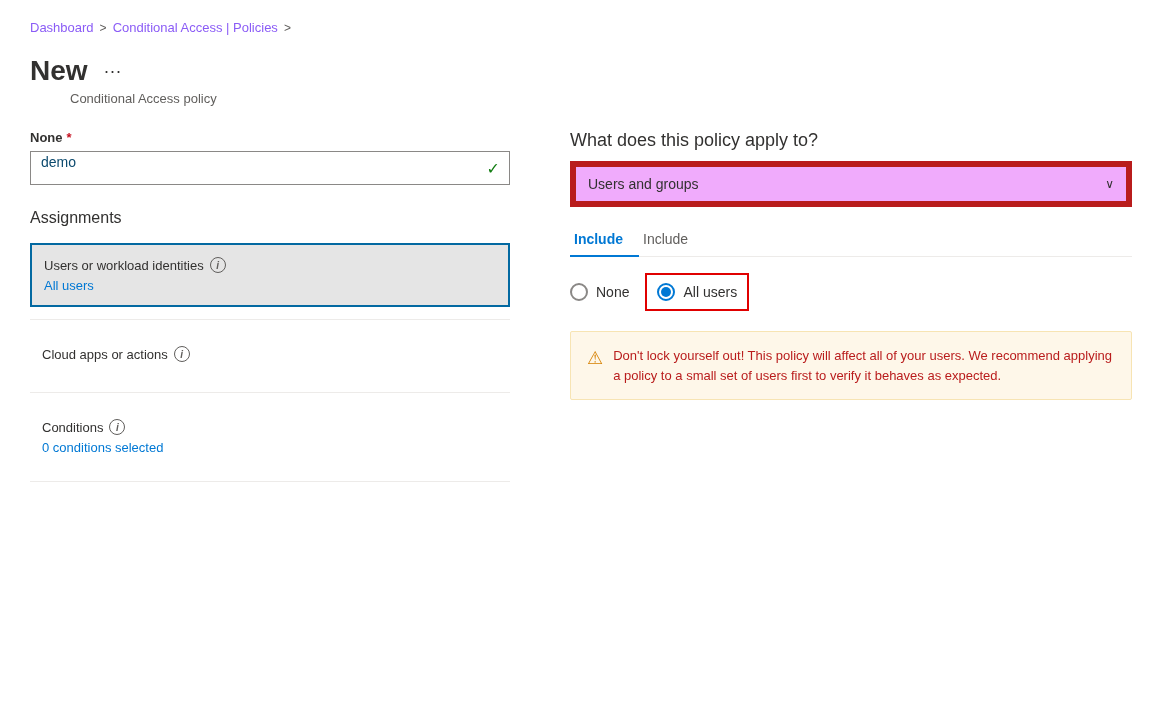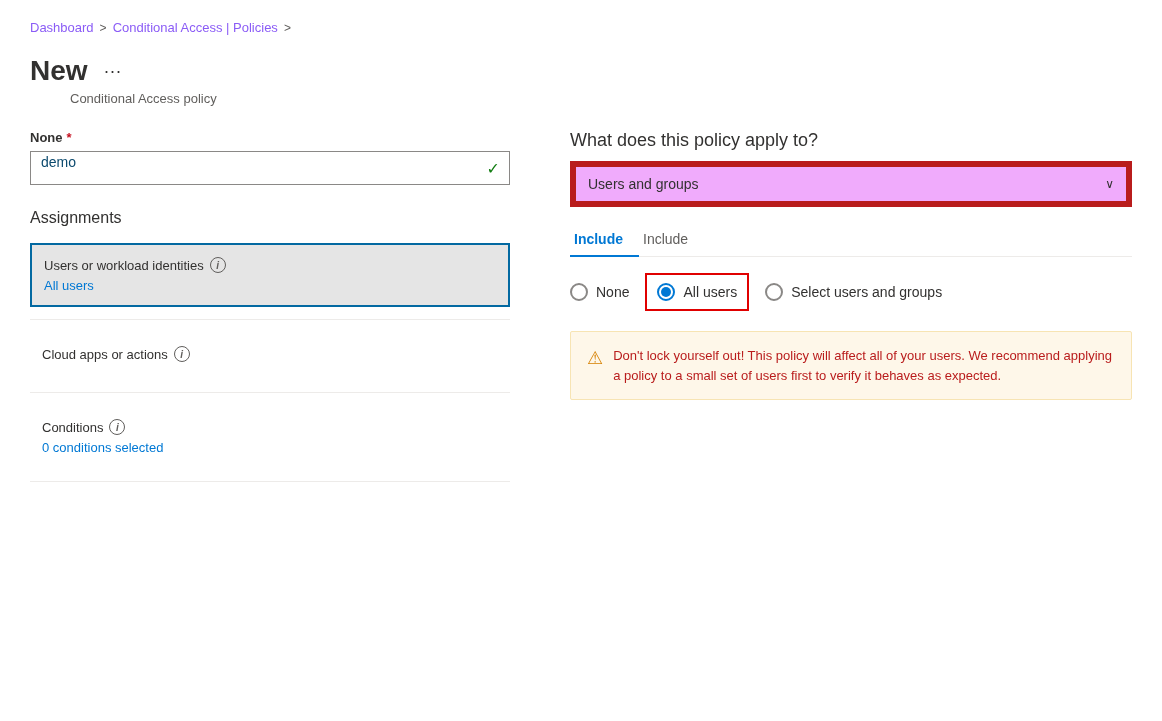--- a/index.html
+++ b/index.html
@@ -390,25 +390,20 @@
         <span class="radio-label">None</span>
       </div>
 
       <div class="radio-item highlighted">
         <div class="radio-input checked">
           <div class="radio-dot"></div>
         </div>
         <span class="radio-label cursor-hand">All users</span>
       </div>
 
-      <div class="radio-item">
-        <div class="radio-input">
-        </div>
-        <span class="radio-label">Select users and groups</span>
-      </div>
 
     </div>
 
     <div class="warning-box">
       <span class="warning-icon" style="color: #d68000;">⚠</span>
       <span class="warning-text">Don't lock yourself out! This policy will affect all of your users. We recommend applying a policy to a small set of users first to verify it behaves as expected.</span>
     </div>
 
   </div>
 

